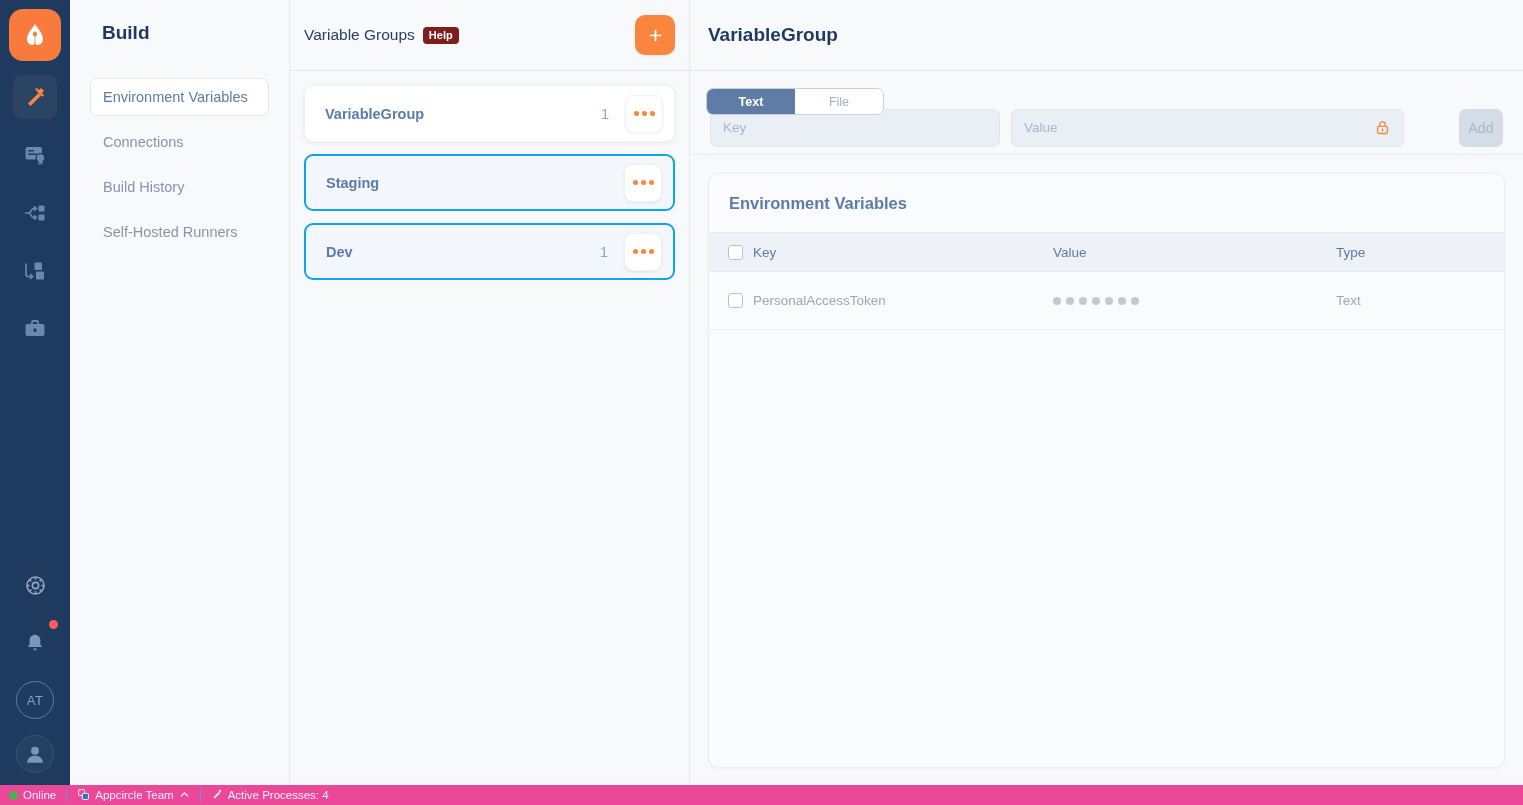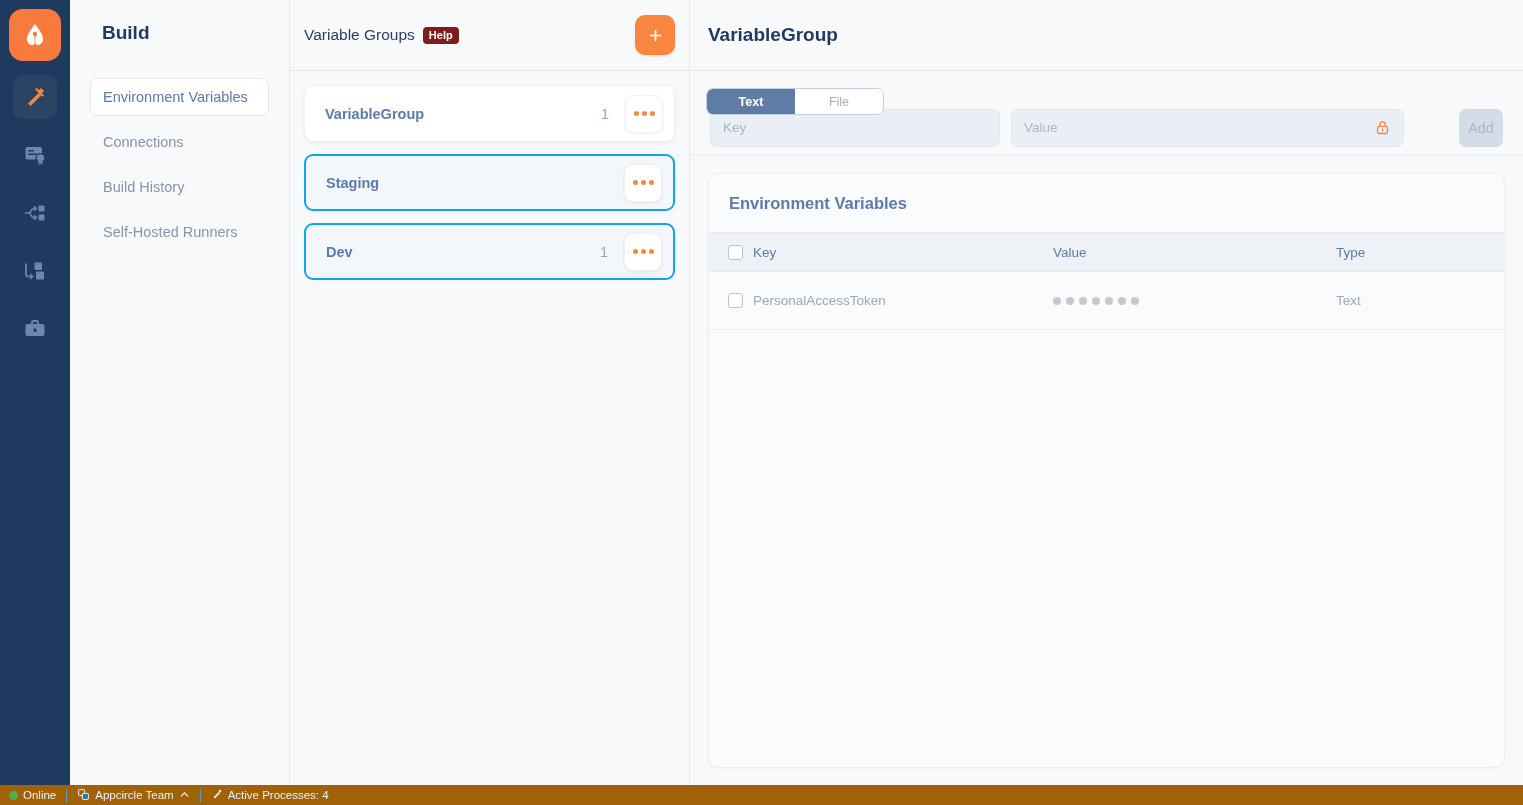--- a/index.html
+++ b/index.html
@@ -181,21 +181,21 @@
   .chk {
     width: 15px; height: 15px; border-radius: 3px;
     border: 1.5px solid #b7c4d5; background: #fff; display: block;
   }
   .dots { display: flex; gap: 5px; }
   .dots i { width: 8px; height: 8px; border-radius: 50%; background: #c4c9cf; display: block; }
 
   
   .status {
     position: absolute; left: 0; bottom: 0; width: 1523px; height: 20px;
-    background: #a16207; color: #e8f2fa; font-size: 11.5px;
+    background: #ec4899; color: #e8f2fa; font-size: 11.5px;
     display: flex; align-items: center; gap: 0;
   }
   .status .seg-item { display: flex; align-items: center; gap: 5px; padding: 0 10px; height: 20px; }
   .status .first { padding-left: 9px; }
   .online-dot { width: 9px; height: 9px; border-radius: 50%; background: #4caf50; display: block; }
   .status-tab-left {
     position: absolute; left: 0; top: -5px; width: 70px; height: 5px; background: #1f3a5f;
   }
   .divider-v { width: 1px; height: 13px; background: #4e9fd1; }
 </style>
@@ -252,20 +252,44 @@
     <div class="rail-icon">
       <svg width="24" height="24" viewBox="0 0 24 24">
         <rect x="2.5" y="7" width="19" height="12" rx="2" fill="#6b87ad"></rect>
         <path d="M9 7 L9 5.2 C9 4.5 9.5 4 10.2 4 L13.8 4 C14.5 4 15 4.5 15 5.2 L15 7" fill="none" stroke="#6b87ad" stroke-width="1.9"></path>
         <rect x="10.6" y="11.4" width="2.8" height="3.6" rx=".8" fill="#1f3a5f"></rect>
       </svg>
     </div>
 
     <div class="rail-spacer"></div>
 
+    <div class="rail-bottom">
+      <div class="rail-icon">
+        <svg width="25" height="25" viewBox="0 0 24 24" fill="none" stroke="#8fa6c4" stroke-width="1.5">
+          <circle cx="12" cy="12" r="8.2"></circle>
+          <circle cx="12" cy="12" r="3"></circle>
+          <path d="M12 3.8 L12 6.4 M12 17.6 L12 20.2 M3.8 12 L6.4 12 M17.6 12 L20.2 12
+                   M6.2 6.2 L8 8 M16 16 L17.8 17.8 M17.8 6.2 L16 8 M8 16 L6.2 17.8"></path>
+        </svg>
+      </div>
+      <div class="rail-icon bell-wrap">
+        <svg width="22" height="22" viewBox="0 0 24 24">
+          <path d="M12 3 C8.7 3 6.2 5.5 6.2 8.8 L6.2 13 L4.4 16.4 L19.6 16.4 L17.8 13 L17.8 8.8 C17.8 5.5 15.3 3 12 3 Z" fill="#7b96ba"></path>
+          <path d="M10 18 C10 19.2 10.9 20 12 20 C13.1 20 14 19.2 14 18 Z" fill="#7b96ba"></path>
+        </svg>
+        <span class="bell-dot"></span>
+      </div>
+      <div class="avatar-ring">AT</div>
+      <div class="avatar-circle">
+        <svg width="26" height="26" viewBox="0 0 24 24">
+          <circle cx="12" cy="9" r="3.6" fill="#7b96ba"></circle>
+          <path d="M4.8 20 C4.8 15.8 8 13.5 12 13.5 C16 13.5 19.2 15.8 19.2 20 Z" fill="#7b96ba"></path>
+        </svg>
+      </div>
+    </div>
   </div>
 
   <div class="leftnav">
     <h1>Build</h1>
     <div class="nav-list">
       <div class="nav-item selected">
         <span>Environment Variables</span>
       </div>
       <div class="nav-item">
         <span>Connections</span>

